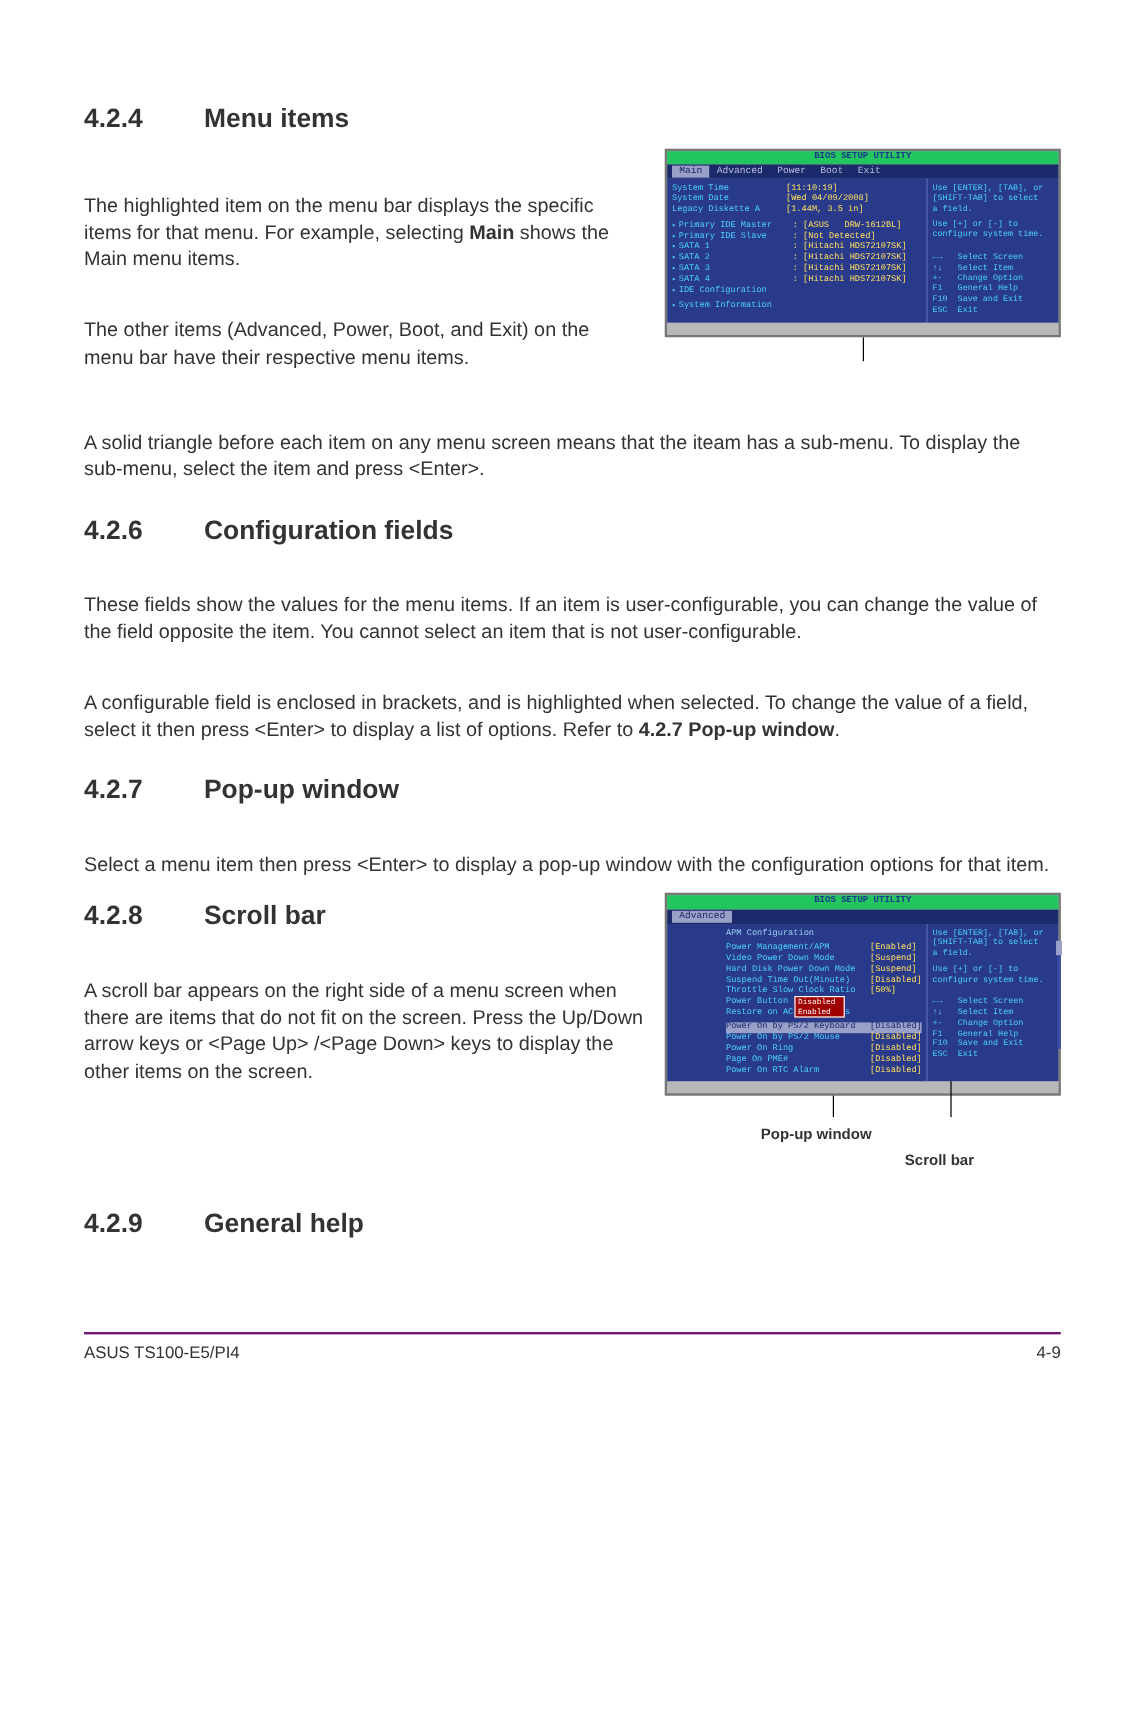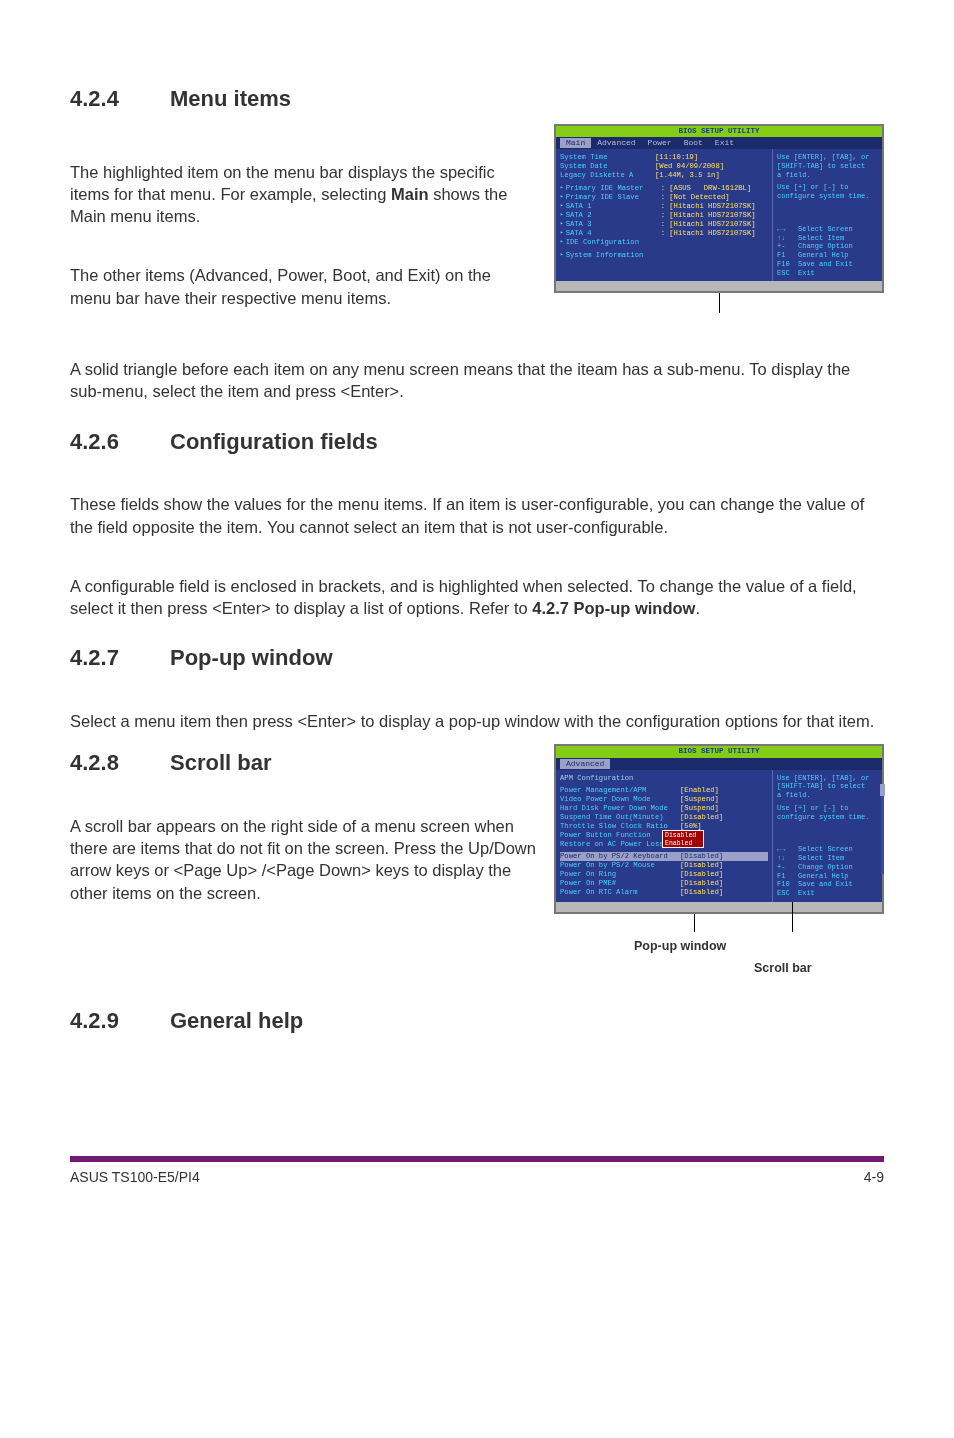--- a/index.html
+++ b/index.html
@@ -30,21 +30,21 @@
     background: #b8b8b8;
     border: 2px solid #777;
     font-family: "Courier New", monospace;
     font-size: 7.2px;
     line-height: 1.25;
     color: #fff;
     position: relative;
   }
   .bios-window.small2 { width: 330px; }
   .bios-titlebar {
-    background: #84cc16;
+    background: #22c55e;
     color: #1a3a8a;
     text-align: center;
     font-weight: bold;
     padding: 1px 0;
     font-size: 7.5px;
   }
   .bios-menubar {
     background: #1a2a6a;
     color: #bcbcdc;
     display: flex;
@@ -69,42 +69,42 @@
   .bios-left .val { color: #ffe060; font-family: Liberation Mono, monospace; }
   .bios-left .tri::before { content: "▸"; color: #4ad0ff; margin-right: 2px; font-size:6px; }
   .bios-right {
     flex: 0 0 110px;
     border-left: 1px solid #5a6ab8;
     padding: 4px 4px;
     color: #4ad0ff;
     position: relative;
   }
   .bios-right .help-line { white-space: pre-wrap; font-size:7px; }
-  .bios-right .nav { margin-top: 24px; font-size:7px; }
+  .bios-right .nav { margin-top: 10px; font-size:7px; }
   .bios-right .nav div { white-space: pre; }
   .bios-statusbar {
     background: #b8b8b8;
     height: 10px;
   }
   .caption {
     text-align: center;
     font-weight: bold;
     font-size: 12.5px;
     margin-top: 6px;
     color: #333;
   }
   .cap-pointer-line {
     width: 1px;
     height: 20px;
     background: #000;
     margin: 0 auto;
   }
   .footer {
-    border-top: 6px solid #701a75;
-    margin-top: 120px;
+    border-top: 2px solid #701a75;
+    margin-top: 76px;
     padding-top: 6px;
     display: flex;
     justify-content: space-between;
     font-size: 14px;
     color: #333;
   }
   .popup-box {
     position: absolute;
     left: 106px; top: 60px;
     width: 42px; height: 18px;
@@ -222,36 +222,36 @@
         <span class="num">4.2.8</span><span>Scroll bar</span>
       </h3>
       <p>A scroll bar appears on the right side of a menu screen when there are items that do not fit on the screen. Press the Up/Down arrow keys or &lt;Page Up&gt; /&lt;Page Down&gt; keys to display the other items on the screen.</p>
     </div>
     <div class="right" style="position:relative;">
       <div class="bios-window small2" style="position:relative;">
         <div class="bios-titlebar">BIOS SETUP UTILITY</div>
         <div class="bios-menubar">
           <span class="sel">Advanced</span>
         </div>
-        <div class="bios-body" style="position:relative;">
+        <div class="bios-body" style="position:relative;padding-left:45px;">
           <div class="bios-left">
             <div class="row" style="color:#9ad0f0"><span class="lbl" style="flex:0 0 140px;color:#9ad0f0">APM Configuration</span></div>
             <div style="height:3px"></div>
             <div class="row"><span class="lbl" style="flex:0 0 120px">Power Management/APM</span><span class="val">[Enabled]</span></div>
             <div class="row"><span class="lbl" style="flex:0 0 120px">Video Power Down Mode</span><span class="val">[Suspend]</span></div>
             <div class="row"><span class="lbl" style="flex:0 0 120px">Hard Disk Power Down Mode</span><span class="val">[Suspend]</span></div>
             <div class="row"><span class="lbl" style="flex:0 0 120px">Suspend Time Out(Minute)</span><span class="val">[Disabled]</span></div>
             <div class="row"><span class="lbl" style="flex:0 0 120px">Throttle Slow Clock Ratio</span><span class="val">[50%]</span></div>
             <div class="row"><span class="lbl" style="flex:0 0 120px">Power Button Function</span></div>
             <div class="row"><span class="lbl" style="flex:0 0 120px">Restore on AC Power Loss</span></div>
             <div style="height:3px"></div>
             <div class="row highlight-row"><span class="lbl" style="flex:0 0 120px">Power On by PS/2 Keyboard</span><span class="val">[Disabled]</span></div>
             <div class="row"><span class="lbl" style="flex:0 0 120px">Power On by PS/2 Mouse</span><span class="val">[Disabled]</span></div>
             <div class="row"><span class="lbl" style="flex:0 0 120px">Power On Ring</span><span class="val">[Disabled]</span></div>
-            <div class="row"><span class="lbl" style="flex:0 0 120px">Power On PME#</span><span class="val">[Disabled]</span></div>
+            <div class="row"><span class="lbl" style="flex:0 0 120px">Page On PME#</span><span class="val">[Disabled]</span></div>
             <div class="row"><span class="lbl" style="flex:0 0 120px">Power On RTC Alarm</span><span class="val">[Disabled]</span></div>
           </div>
           <div class="bios-right">
             <div class="help-line">Use [ENTER], [TAB], or</div>
             <div class="help-line">[SHIFT-TAB] to select</div>
             <div class="help-line">a field.</div>
             <div style="height:4px"></div>
             <div class="help-line">Use [+] or [-] to</div>
             <div class="help-line">configure system time.</div>
             <div class="nav">

